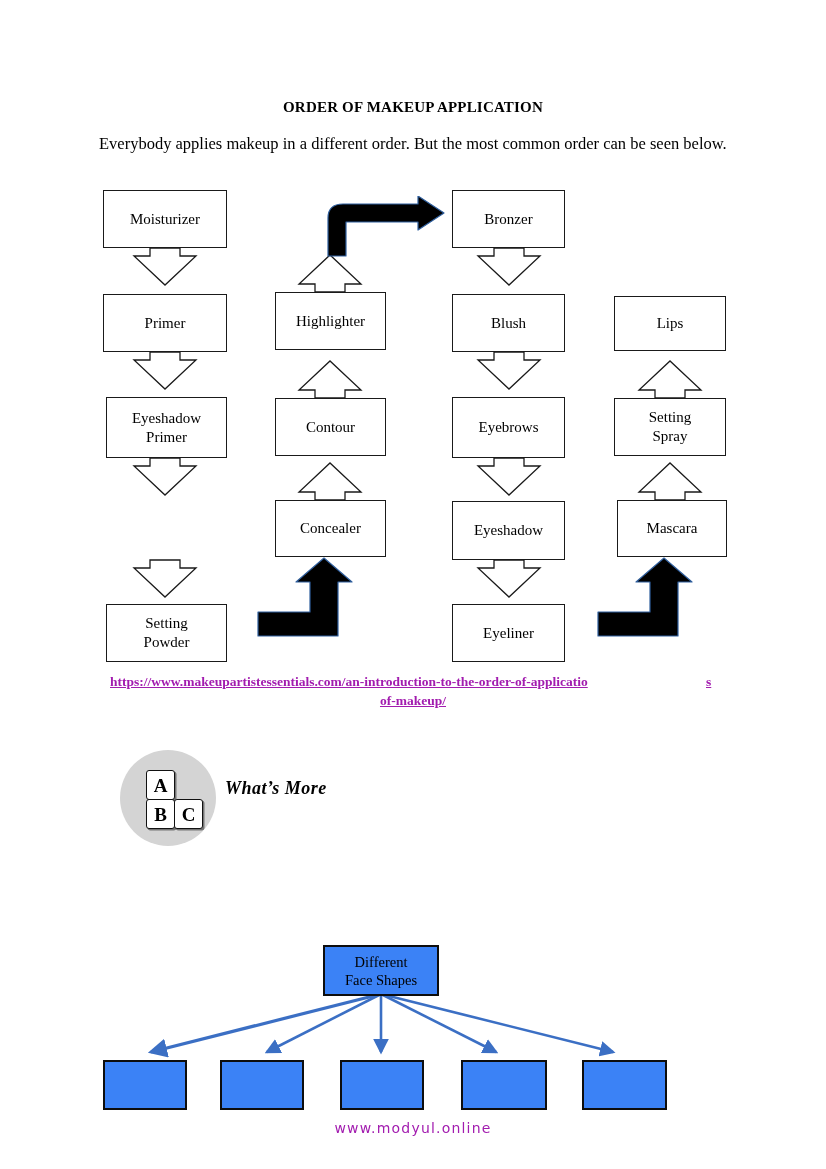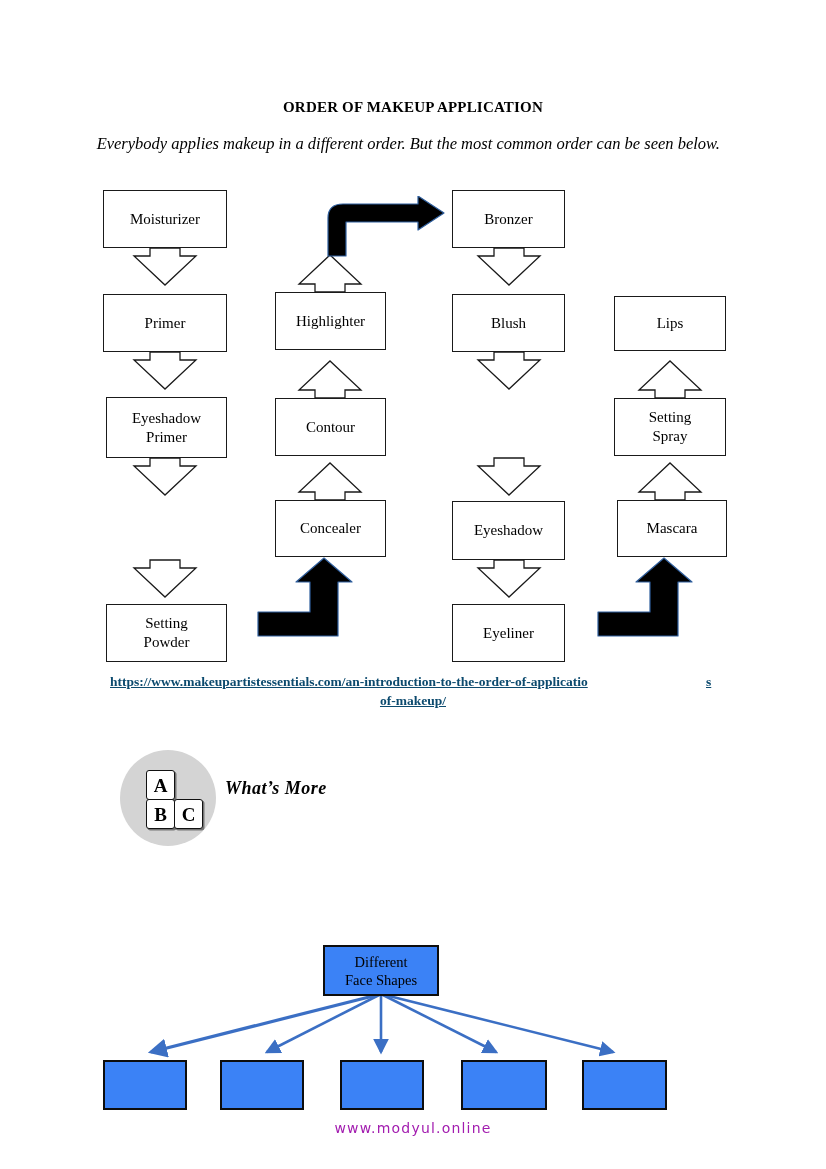--- a/index.html
+++ b/index.html
@@ -31,27 +31,26 @@
     width: 826px;
     text-align: center;
     font-size: 15px;
     font-weight: bold;
     letter-spacing: 0.2px;
   }
 
   
   .intro {
     position: absolute;
-    left: 92px;
+    left: 99px;
     top: 133px;
     width: 628px;
     font-size: 16.5px;
     line-height: 22px;
-    text-align: right;
-    font-style: italic;
+    text-align: left;
   }
 
   
   .flowchart {
     position: absolute;
     left: 0;
     top: 0;
     width: 826px;
     height: 1169px;
     pointer-events: none;
@@ -88,21 +87,21 @@
     position: absolute;
     left: 99px;
     top: 672px;
     width: 628px;
     text-align: center;
     font-size: 13.5px;
     line-height: 19px;
     font-weight: bold;
   }
   .src-link {
-    color: #0c4a6e;
+    color: #a21caf;
     text-decoration: underline;
     white-space: nowrap;
   }
   .src-line1 {
     display: block;
     position: relative;
     height: 19px;
     overflow: visible;
   }
   .src-line1 .clip {
@@ -298,20 +297,23 @@
     <div class="fc-box" style="left:275px;top:500px;width:111px;height:57px">
       <span>Concealer</span>
     </div>
 
     <div class="fc-box" style="left:452px;top:190px;width:113px;height:58px">
       <span>Bronzer</span>
     </div>
     <div class="fc-box" style="left:452px;top:294px;width:113px;height:58px">
       <span>Blush</span>
     </div>
+    <div class="fc-box" style="left:452px;top:397px;width:113px;height:61px">
+      <span>Eyebrows</span>
+    </div>
     <div class="fc-box" style="left:452px;top:501px;width:113px;height:59px">
       <span>Eyeshadow</span>
     </div>
     <div class="fc-box" style="left:452px;top:604px;width:113px;height:58px">
       <span>Eyeliner</span>
     </div>
 
     <div class="fc-box" style="left:614px;top:296px;width:112px;height:55px">
       <span>Lips</span>
     </div>

